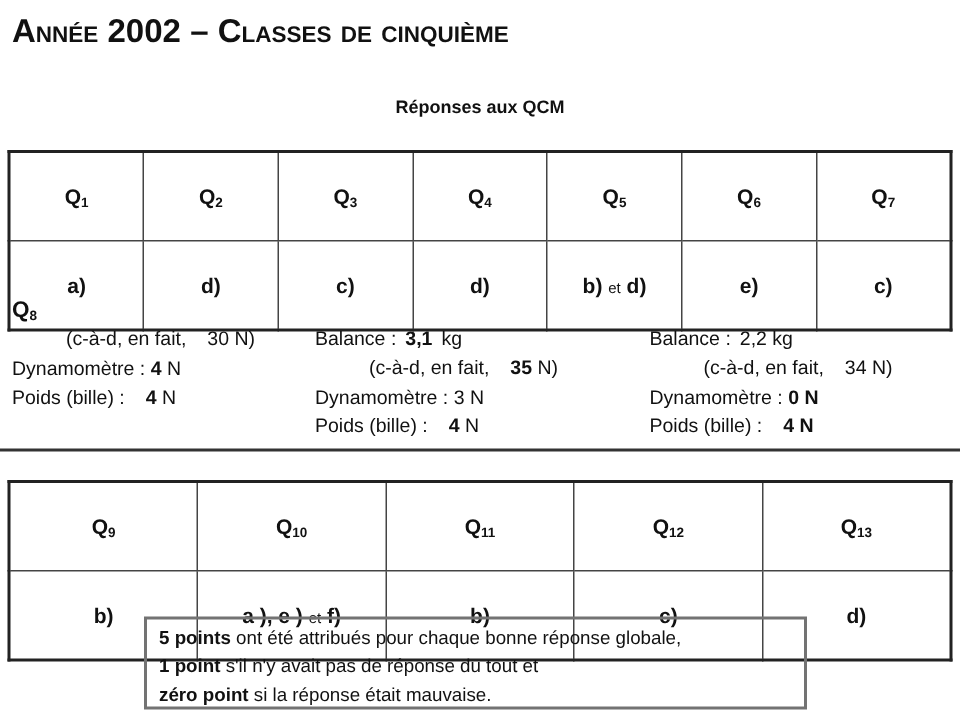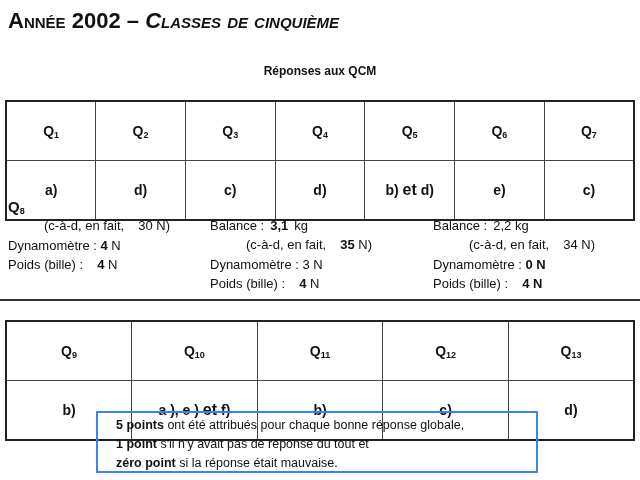--- a/index.html
+++ b/index.html
@@ -19,21 +19,21 @@
     position: absolute; left: 5px; width: 630px; border-collapse: collapse;
     table-layout: fixed; border: 2px solid #222;
   }
   table.qcm td {
     border: 1px solid #444; text-align: center; font-size: 14px; font-weight: bold;
     padding: 12px; vertical-align: middle;
   }
   table.qcm tr.head td { height: 34px; }
   table.qcm tr.ans td { height: 34px; }
   table.qcm sub { font-size: 9px; vertical-align: -2px; }
-  .et { font-weight: bold; font-size: 16px; }
+  .et { font-weight: normal; font-size: 10px; }
   #t1 { top: 100px; }
   #t2 { top: 320px; }
 
   .q8-label {
     position: absolute; left: 8px; top: 198px; font-size: 15px; font-weight: bold;
   }
   .q8-label sub { font-size: 9px; vertical-align: -2px; }
   .q8-col { position: absolute; top: 216px; font-size: 13px; line-height: 19px; white-space: nowrap; }
   .q8-col .line { height: 19px; }
   .q8-col .line.sub { padding-left: 36px; height: 20px; }
@@ -43,32 +43,32 @@
   #c1 { left: 8px; }
   #c2 { left: 210px; }
   #c3 { left: 433px; }
 
   .sep {
     position: absolute; left: 0; top: 299px; width: 640px; height: 2px; background: #333;
   }
 
   .note {
     position: absolute; left: 96px; top: 411px; width: 442px; height: 62px;
-    border: 2px solid #3b82f6; box-sizing: border-box; padding: 3px 0 0 18px;
+    border: 2px solid #737373; box-sizing: border-box; padding: 3px 0 0 8px;
     font-size: 12.5px; line-height: 19px; white-space: nowrap;
   }
   .note b { font-weight: bold; }
 </style>
 </head>
 <body>
 
 <div class="title">
   <span style="font-variant: small-caps;">Année 2002</span>
   <span>–</span>
-  <span style="font-variant: small-caps; font-style: italic;">Classes de cinquième</span>
+  <span style="font-variant: small-caps;">Classes de cinquième</span>
 </div>
 
 <div class="subtitle">Réponses aux QCM</div>
 
 <table class="qcm" id="t1">
   <tbody>
       <tr class="head">
     <td><span>Q</span><sub>1</sub></td>
     <td><span>Q</span><sub>2</sub></td>
     <td><span>Q</span><sub>3</sub></td>

